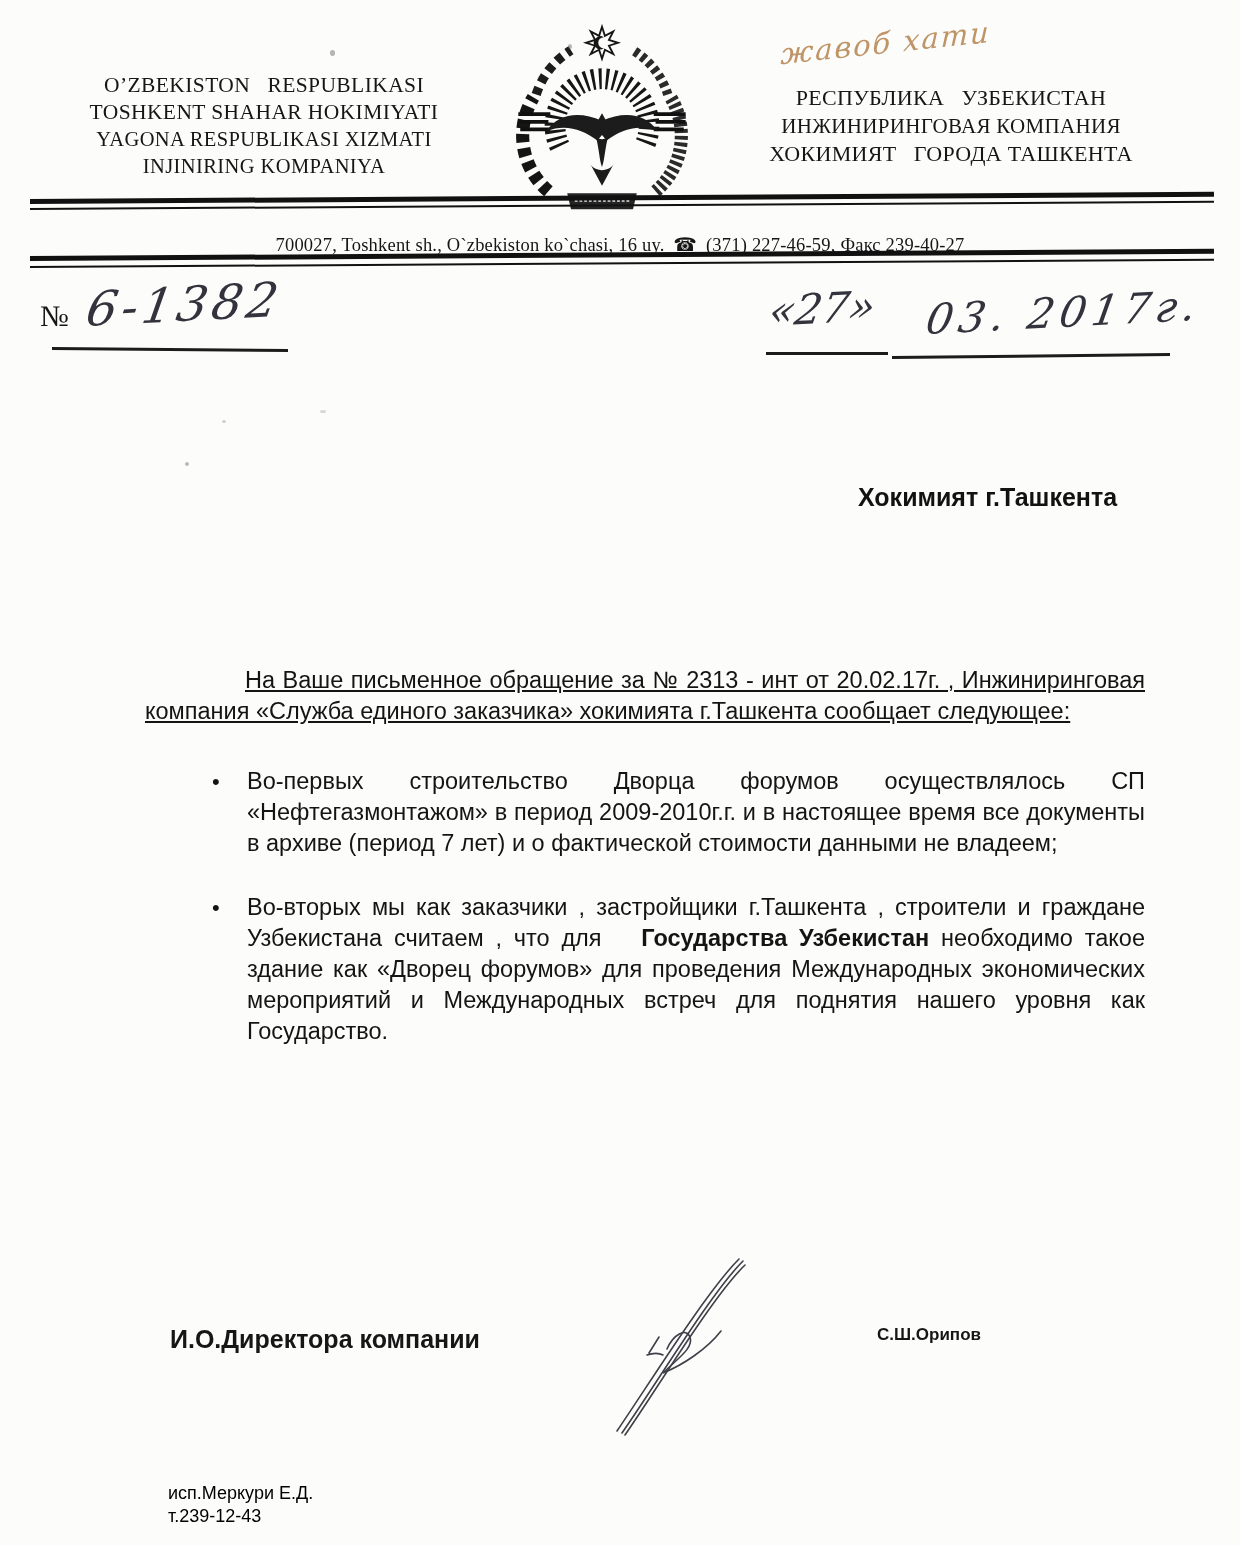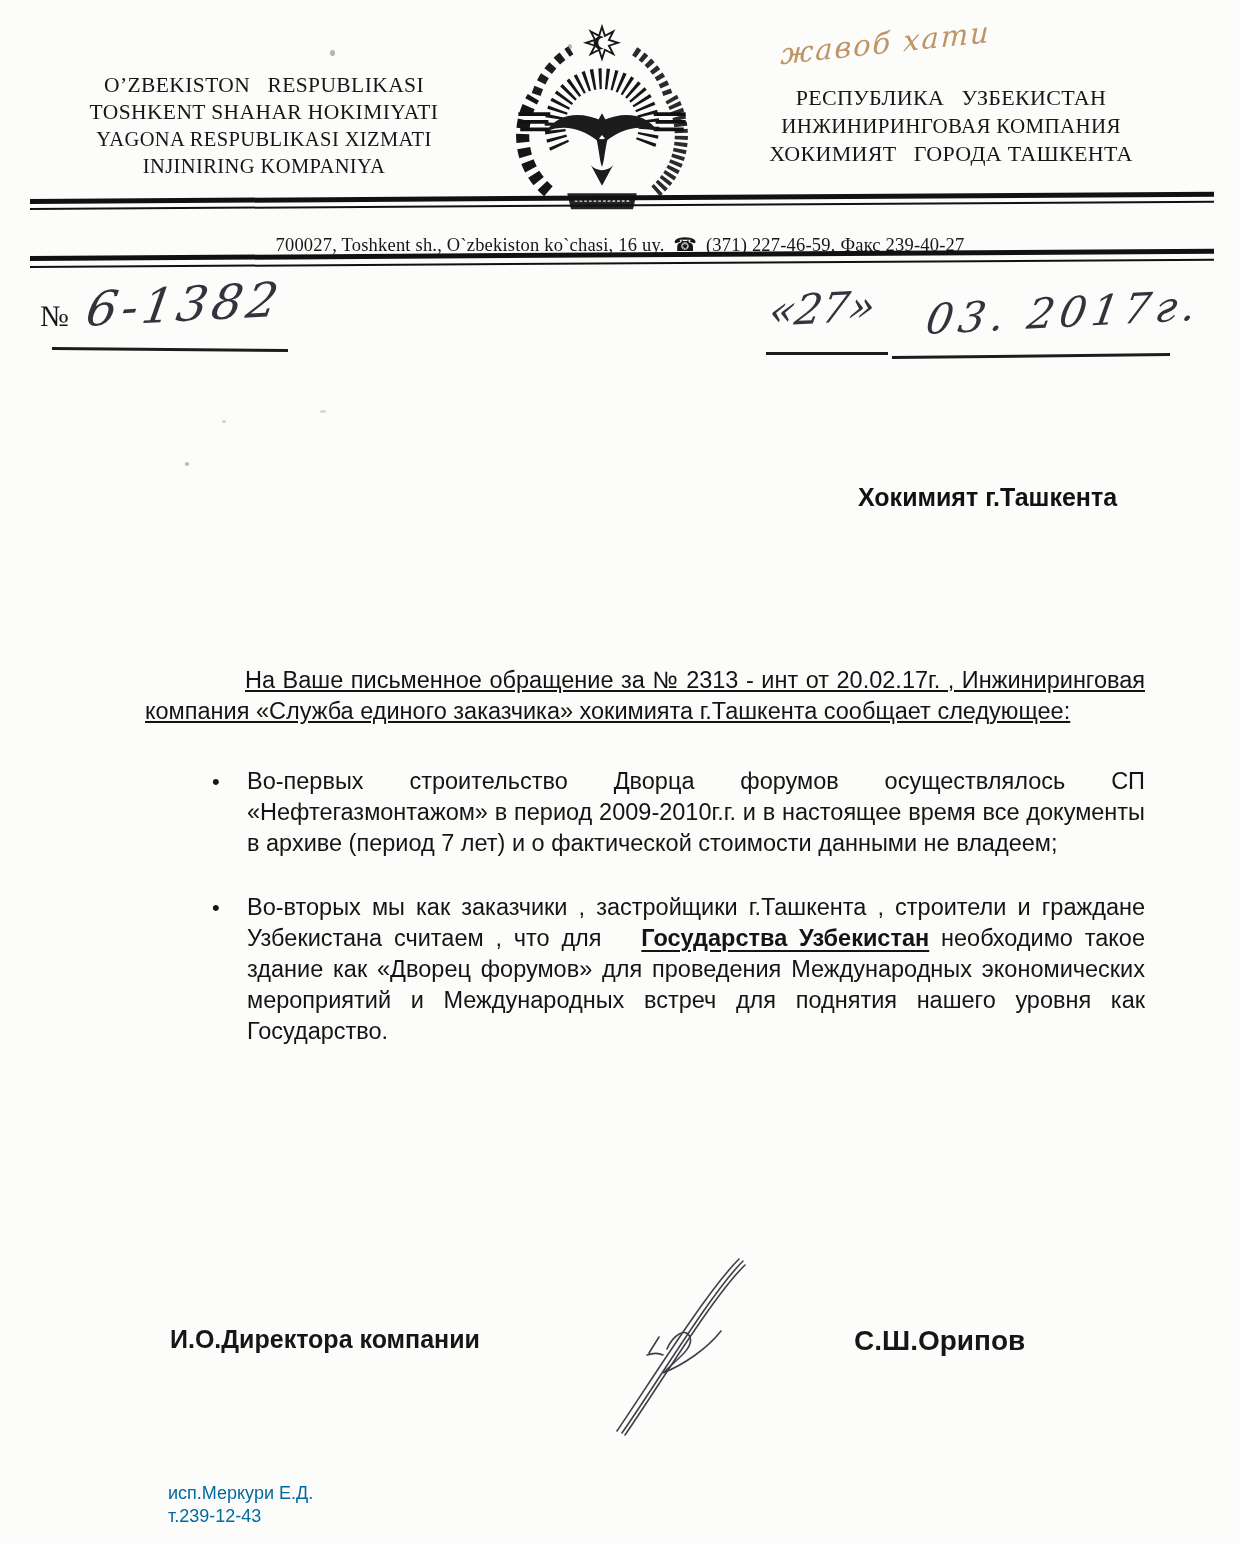--- a/index.html
+++ b/index.html
@@ -52,27 +52,27 @@
   .content{
     position:absolute;left:145px;top:665px;width:1000px;
     font-family:"Liberation Sans",sans-serif;font-size:23.5px;line-height:31px;
     text-align:justify;color:#141414;
   }
   .content p{margin:0;text-indent:100px;text-decoration:underline;}
   .content ul{list-style:none;margin:39px 0 0 0;padding:0;}
   .content li{display:flex;margin-bottom:33px;}
   .bullet-dot{width:35px;flex:0 0 35px;padding-left:67px;font-size:22px;}
   .li-text{flex:1;text-align:justify;}
-  .emph{font-weight:700;text-decoration:underline;text-decoration-thickness:2px;text-underline-offset:4px;margin-left:28px;}
+  .emph{font-weight:700;text-decoration-thickness:2px;text-underline-offset:4px;margin-left:28px;}
   
   .sig-title{position:absolute;left:170px;top:1325px;font-family:"Liberation Sans",sans-serif;font-weight:700;font-size:25px;}
-  .sig-name{position:absolute;left:854px;top:1325px;font-family:"Liberation Sans",sans-serif;font-weight:700;font-size:28px;}
+  .sig-name{position:absolute;left:877px;top:1325px;font-family:"Liberation Sans",sans-serif;font-weight:700;font-size:17px;}
   .sig-mark{position:absolute;left:588px;top:1253px;width:192px;height:185px;}
   
-  .exec-block{position:absolute;left:168px;top:1482px;font-family:"Liberation Sans",sans-serif;font-size:18px;line-height:23px;color:#0369a1;}
+  .exec-block{position:absolute;left:168px;top:1482px;font-family:"Liberation Sans",sans-serif;font-size:18px;line-height:23px;color:#000000;}
   
   .speck{position:absolute;background:#6b6b6b;border-radius:50%;opacity:.5;}
 </style>
 </head>
 <body>
 
 <div class="page">
 
   <div class="lh-left">
     <div class="lh-line bold">O’ZBEKISTON&nbsp;&nbsp; RESPUBLIKASI</div>

